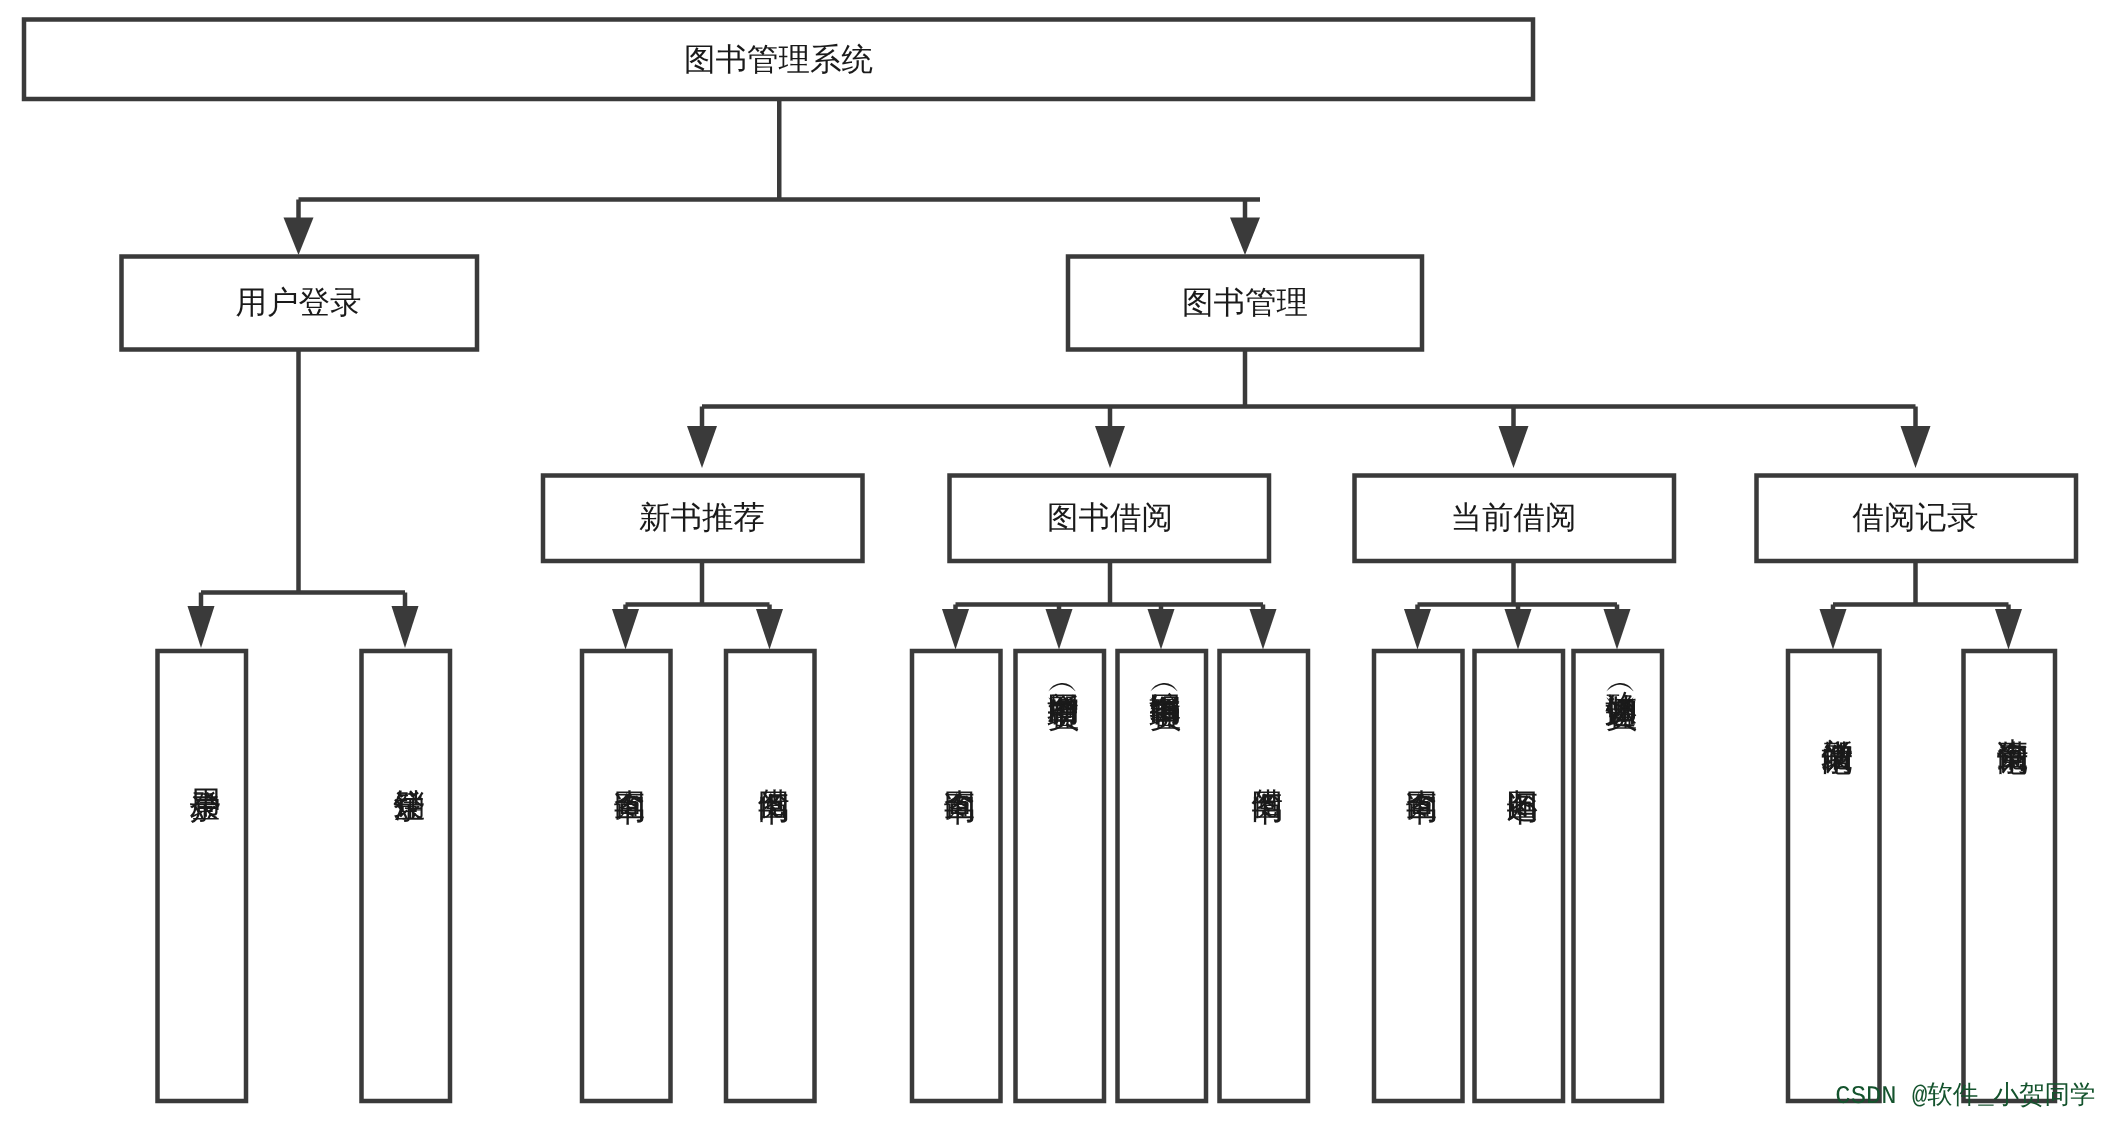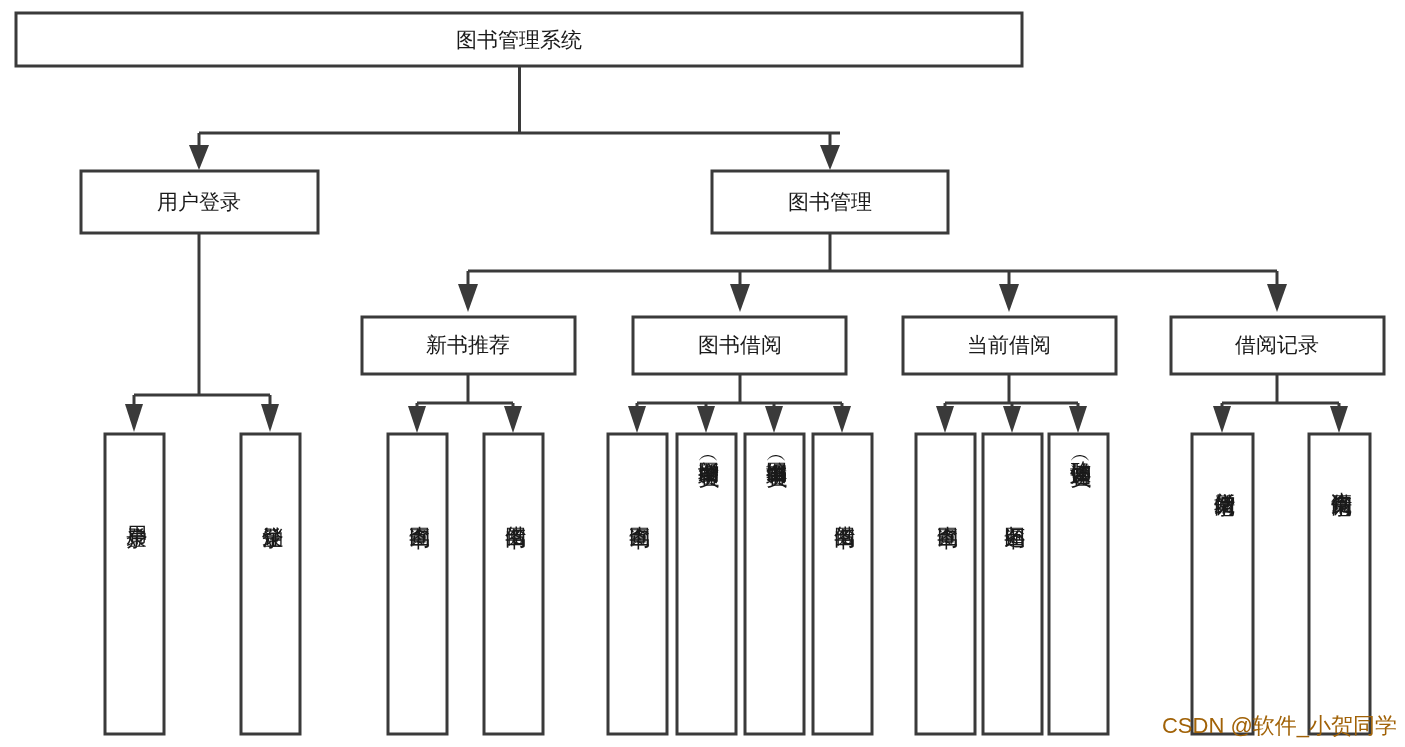--- a/index.html
+++ b/index.html
@@ -56,23 +56,23 @@
     line-height: 1.18;
     color: #1a1a1a;
     letter-spacing: 1px;
     white-space: nowrap;
     pointer-events: none;
   }
   .watermark {
     position: absolute;
     right: 8px;
     bottom: 6px;
-    font-family: Liberation Sans, sans-serif;
-    font-size: 22px;
-    color: #a16207;
+    font-family: Liberation Mono, monospace;
+    font-size: 17px;
+    color: #14532d;
     white-space: nowrap;
   }
 </style>
 </head>
 <body>
 
 <div id="diagram-root">
 
   <svg class="canvas" viewBox="0 0 1405 747">
 

